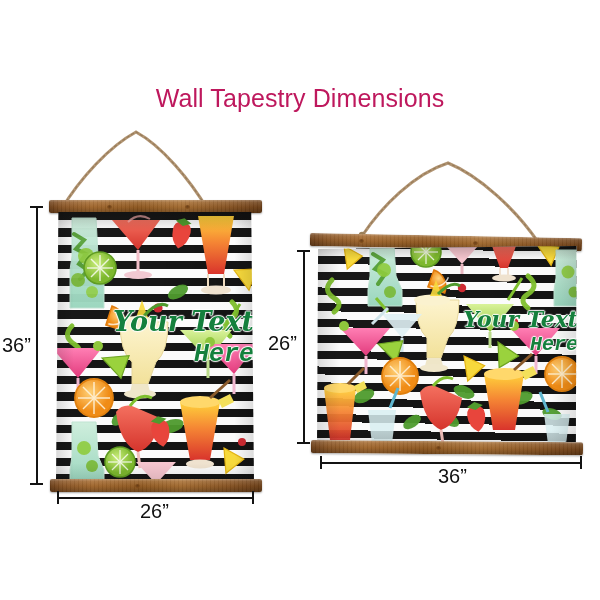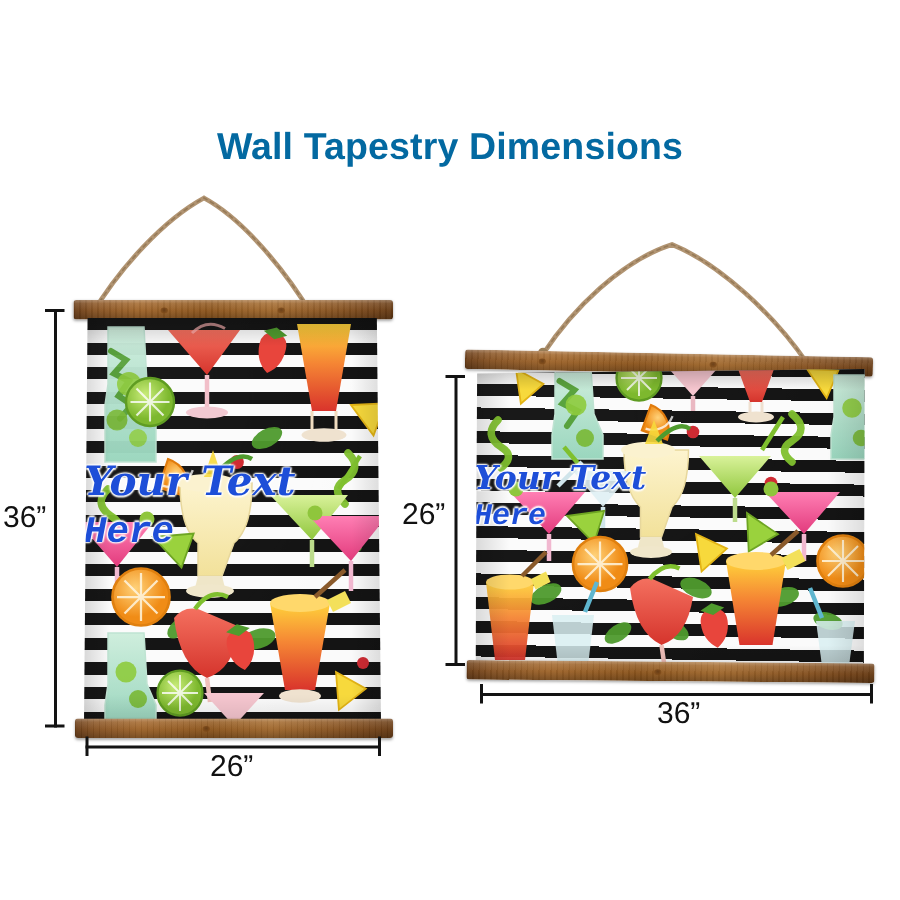--- a/index.html
+++ b/index.html
@@ -12,22 +12,22 @@
     position:relative;
   }
   #stage{position:absolute;left:0;top:0;width:600px;height:600px;}
 
   .page-title{
     position:absolute;
     left:0;top:84px;width:600px;
     text-align:center;
     font-family:"Liberation Sans", sans-serif;
     font-size:25px;
-    font-weight:700;
-    color:#0369a1;
+    font-weight:400;
+    color:#be185d;
     letter-spacing:.1px;
   }
 
   
   .rope{position:absolute;pointer-events:none;}
   .bar{
     position:absolute;
     border-radius:2px;
     background:
       linear-gradient(180deg,
@@ -70,25 +70,25 @@
       linear-gradient(90deg, rgba(0,0,0,.14) 0%, rgba(0,0,0,0) 9%, rgba(0,0,0,0) 90%, rgba(0,0,0,.12) 100%),
       linear-gradient(180deg, rgba(0,0,0,.20) 0%, rgba(0,0,0,0) 7%, rgba(0,0,0,0) 93%, rgba(0,0,0,.10) 100%);
   }
 
   .motifs{position:absolute;inset:0;}
   .motifs svg{position:absolute;left:0;top:0;width:100%;height:100%;}
 
   .script{
     position:absolute;
     width:100%;
-    text-align:left;
+    text-align:right;
     font-family:"DejaVu Serif", serif;
     font-style:italic;
     font-weight:700;
-    color:#1d4ed8;
+    color:#15803d;
     line-height:1.02;
     text-shadow:
        0 0 2px rgba(255,255,255,.95),
        1px 0 1px rgba(255,255,255,.9),
       -1px 0 1px rgba(255,255,255,.9),
        0 1px 1px rgba(255,255,255,.9),
        0 -1px 1px rgba(255,255,255,.9);
     pointer-events:none;
     white-space:nowrap;
   }

